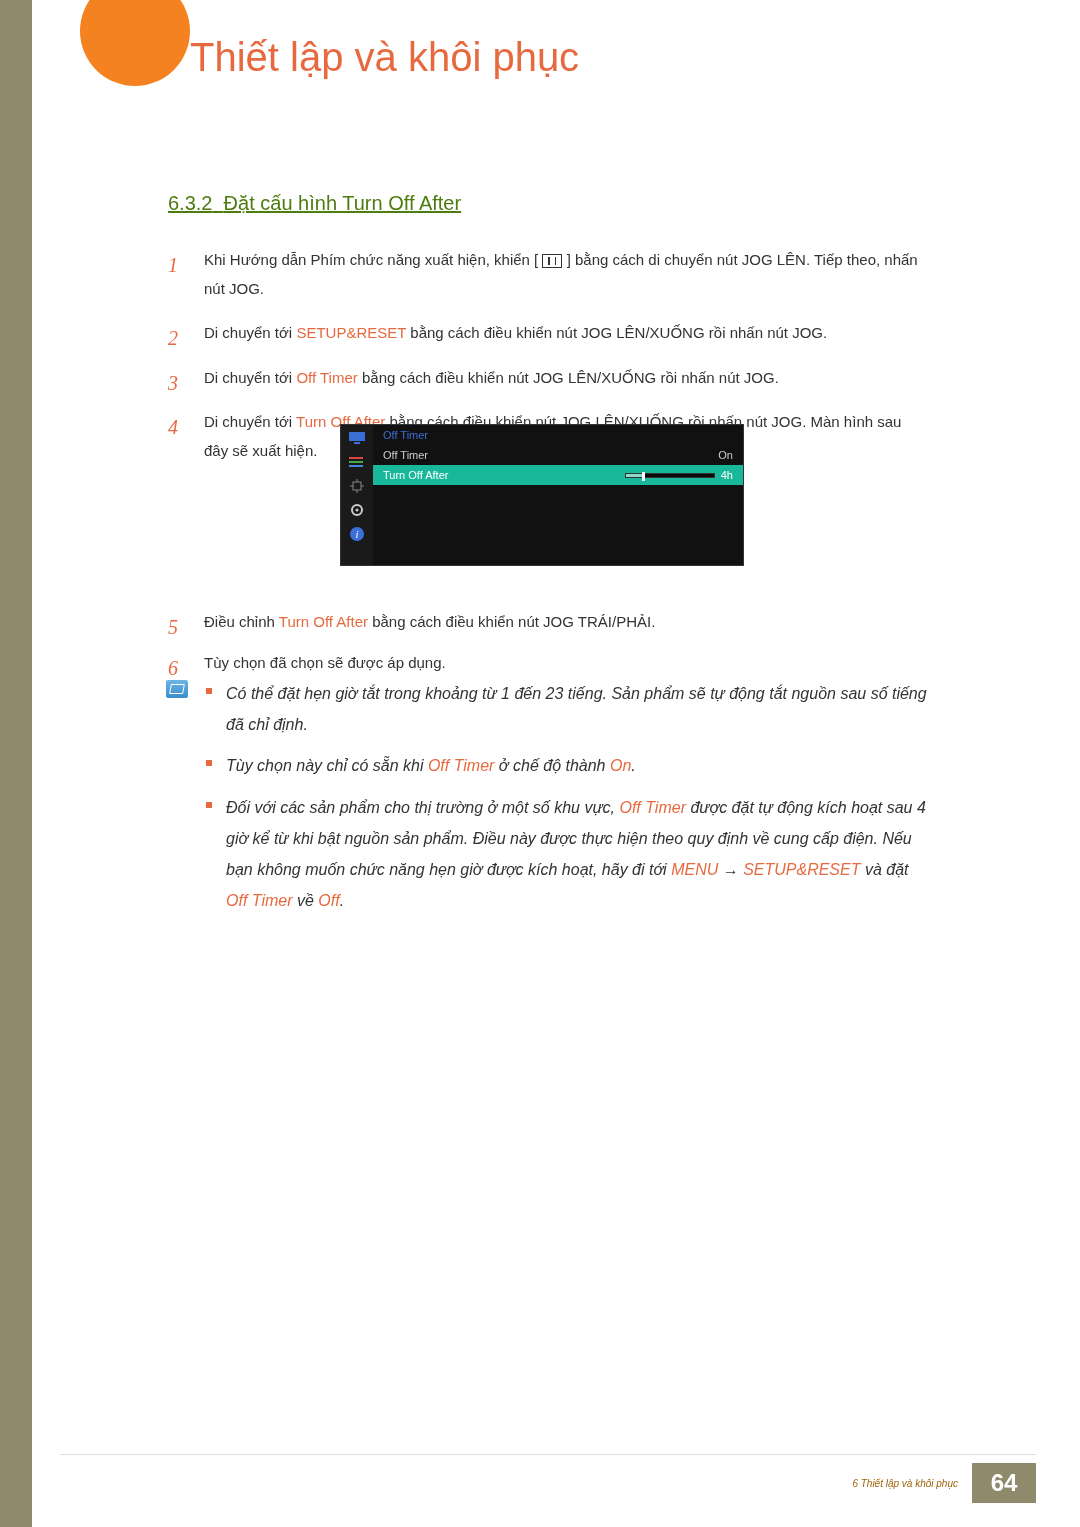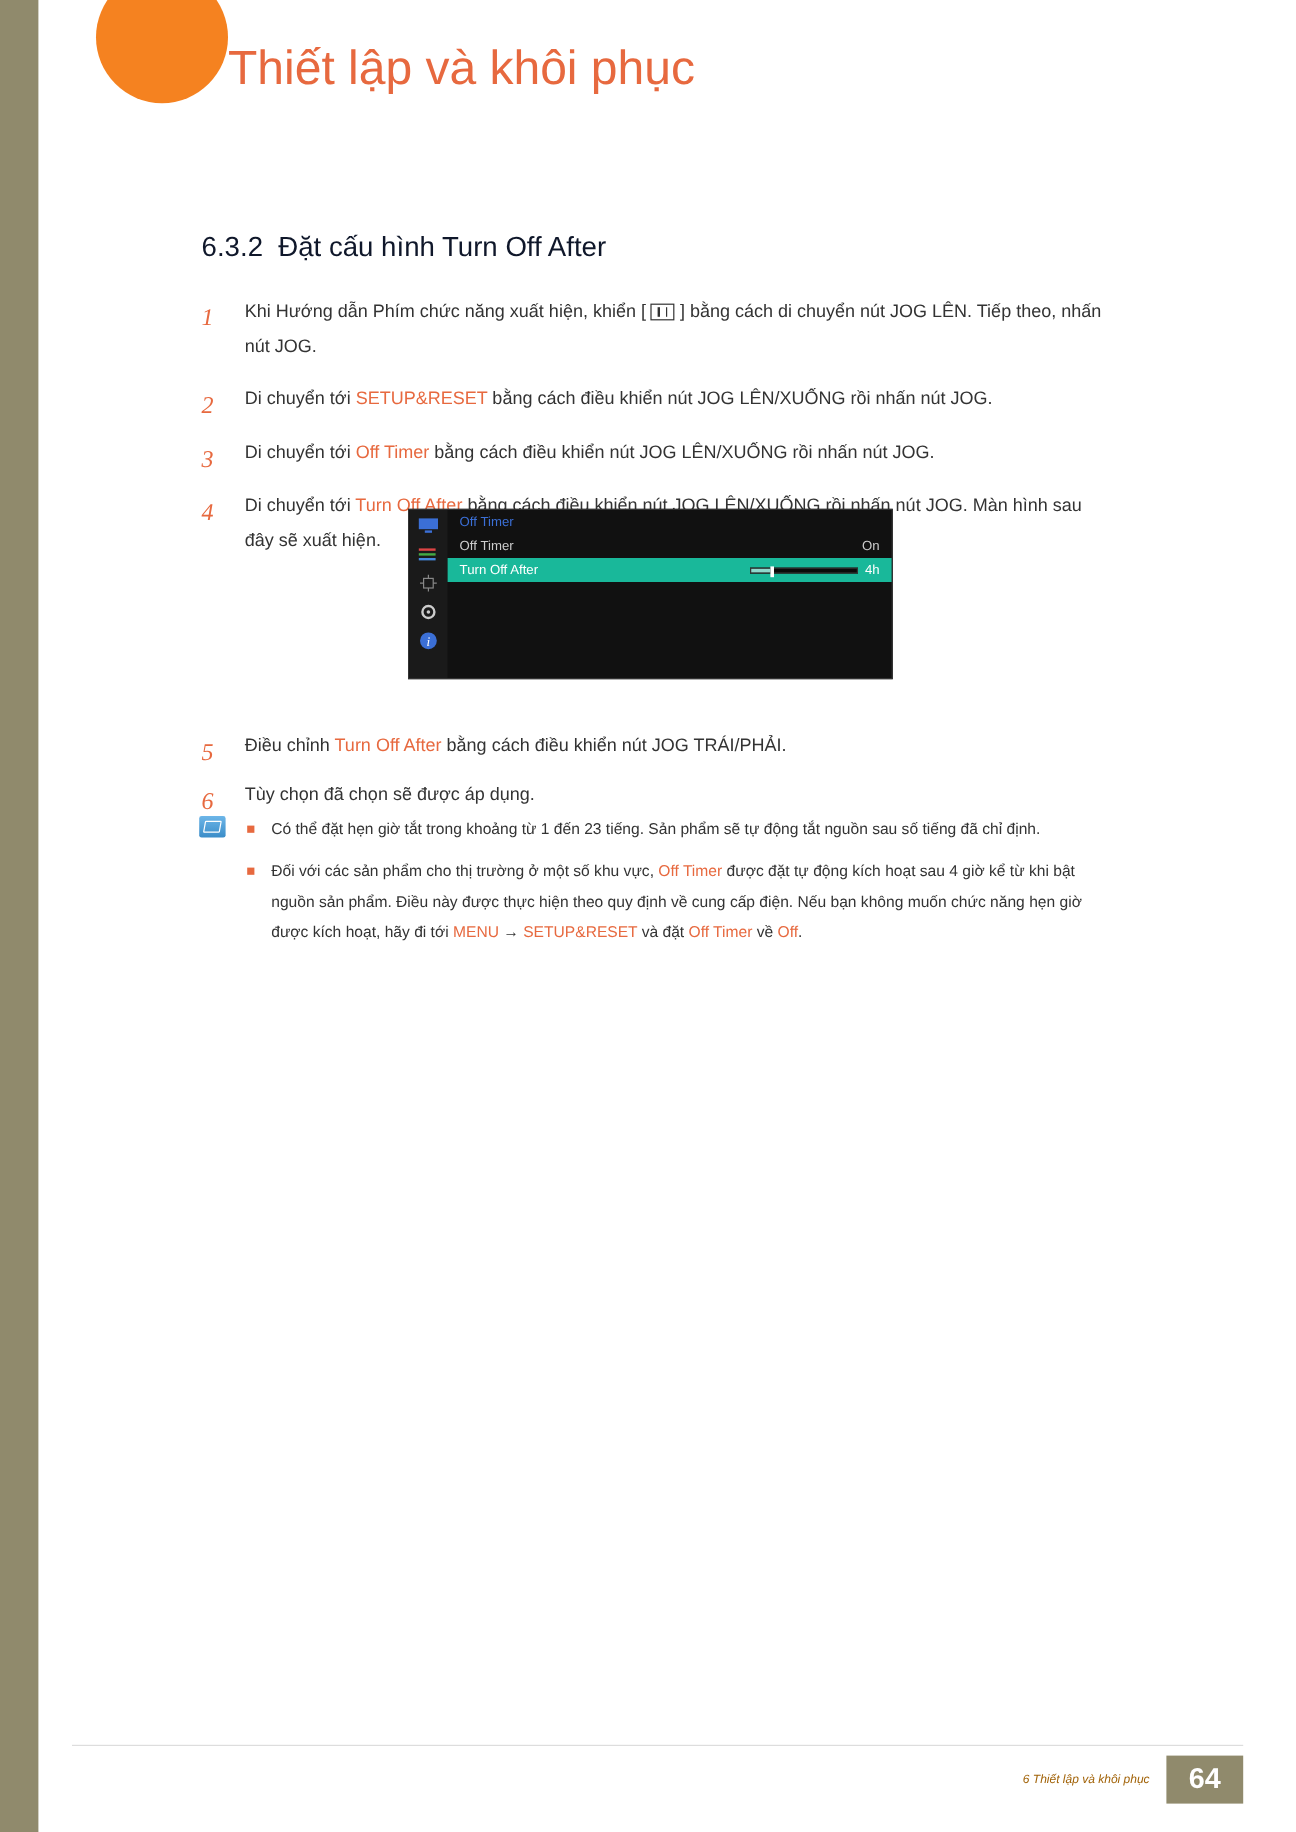--- a/index.html
+++ b/index.html
@@ -1,20 +1,20 @@
 <!DOCTYPE html>
 <html><head>
 <meta charset="utf-8">
 <style>
   * { margin: 0; padding: 0; box-sizing: border-box; }
   body { width: 1080px; height: 1527px; font-family: Arial, sans-serif; background: #fff; position: relative; }
   .left-bar { position: absolute; left: 0; top: 0; width: 32px; height: 1527px; background: #908a6c; }
   .chapter-circle { position: absolute; left: 80px; top: -24px; width: 110px; height: 110px; border-radius: 50%; background: #f58220; z-index: 0; }
   .title { position: absolute; left: 190px; top: 35px; font-size: 40px; color: #e7693f; font-weight: 400; z-index: 3; }
-  .subhead { position: absolute; left: 168px; top: 192px; font-size: 23px; color: #0f172a; }
+  .subhead { position: absolute; left: 168px; top: 192px; font-size: 20px; color: #4d7c0f; text-decoration: underline; }
   ol.steps { position: absolute; left: 168px; top: 230px; list-style: none; width: 760px; }
   ol.steps li { position: relative; padding-left: 36px; margin-top: 16px; font-size: 15px; color: #333; line-height: 1.9; }
   ol.steps li .n { position: absolute; left: 0; top: 0; color: #e7693f; font-style: italic; font-size: 20px; font-family: Georgia, serif; }
   .hl { color: #e7693f; margin-top: 40px; }
   .icon-inline { display: inline-block; width: 20px; height: 14px; border: 1.5px solid #333; vertical-align: middle; position: relative; }
   .icon-inline::before, .icon-inline::after { content: ""; position: absolute; background: #333; top: 2px; bottom: 2px; width: 1.5px; }
   .icon-inline::before { left: 5px; }
   .icon-inline::after { right: 5px; }
   .osd-wrap { position: absolute; left: 340px; top: 424px; }
   .osd { width: 404px; background: #111; border: 1px solid #333; font-size: 11px; color: #ccc; display: flex; }
@@ -31,21 +31,21 @@
   .slider::after { content: ""; position: absolute; left: 18%; top: -2px; width: 3px; height: 9px; background: #fff; }
   .osd-help { width: 108px; padding: 8px 8px; font-size: 9.5px; color: #aaa; line-height: 1.3; border-left: 1px solid #222; }
   .osd-pad { height: 80px; }
   .steps2 { position: absolute; left: 168px; top: 596px; list-style: none; width: 760px; }
   .steps2 li { position: relative; padding-left: 36px; margin-top: 12px; font-size: 15px; color: #333; line-height: 1.9; }
   .steps2 li .n { position: absolute; left: 0; top: 0; color: #e7693f; font-style: italic; font-size: 20px; font-family: Georgia, serif; }
   .note-block { position: absolute; left: 168px; top: 678px; width: 760px; }
   .note-icon { position: absolute; left: -2px; top: 2px; width: 22px; height: 18px; background: linear-gradient(#6db6e8,#3a8cc8); border-radius: 2px; }
   .note-icon::after { content: ""; position: absolute; left: 4px; top: 4px; width: 12px; height: 8px; border: 1px solid #fff; border-radius: 1px; transform: skewX(-10deg); }
   ul.bullets { list-style: none; padding-left: 58px; }
-  ul.bullets li { position: relative; font-size: 13px; color: #333; line-height: 1.95; margin-bottom: 10px; }
+  ul.bullets li { position: relative; font-size: 16px; color: #333; line-height: 1.95; margin-bottom: 10px; font-style: italic; }
   ul.bullets li::before { content: ""; position: absolute; left: -20px; top: 10px; width: 6px; height: 6px; background: #e7693f; }
   .footer { position: absolute; bottom: 24px; right: 44px; display: flex; align-items: center; gap: 14px; }
   .foot-text { font-size: 10px; color: #a16207; font-style: italic; }
   .page-box { width: 64px; height: 40px; background: #908a6c; color: #fff; display: flex; align-items: center; justify-content: center; font-size: 24px; font-weight: bold; }
   .foot-rule { position: absolute; bottom: 72px; left: 60px; right: 44px; height: 1px; background: #ddd; }
 </style>
 </head>
 <body>
 
 <div class="left-bar"></div>
@@ -144,20 +144,23 @@
     <span class="n">6</span>
     <span>Tùy chọn đã chọn sẽ được áp dụng.</span>
   </li>
 </ol>
 
 <div class="note-block">
   <div class="note-icon"></div>
   <ul class="bullets">
     <li><span>Có thể đặt hẹn giờ tắt trong khoảng từ 1 đến 23 tiếng. Sản phẩm sẽ tự động tắt nguồn sau số tiếng đã chỉ định.</span></li>
     <li>
+      <span>Tùy chọn này chỉ có sẵn khi </span><span class="hl">Off Timer</span><span> ở chế độ thành </span><span class="hl">On</span><span>.</span>
+    </li>
+    <li>
       <span>Đối với các sản phẩm cho thị trường ở một số khu vực, </span><span class="hl">Off Timer</span><span> được đặt tự động kích hoạt sau 4 giờ kể từ khi bật nguồn sản phẩm. Điều này được thực hiện theo quy định về cung cấp điện. Nếu bạn không muốn chức năng hẹn giờ được kích hoạt, hãy đi tới </span><span class="hl">MENU</span><span> → </span><span class="hl">SETUP&amp;RESET</span><span> và đặt </span><span class="hl">Off Timer</span><span> về </span><span class="hl">Off</span><span>.</span>
     </li>
   </ul>
 </div>
 
 <div class="foot-rule"></div>
 <div class="footer">
   <span class="foot-text">6 Thiết lập và khôi phục</span>
   <div class="page-box">64</div>
 </div>

